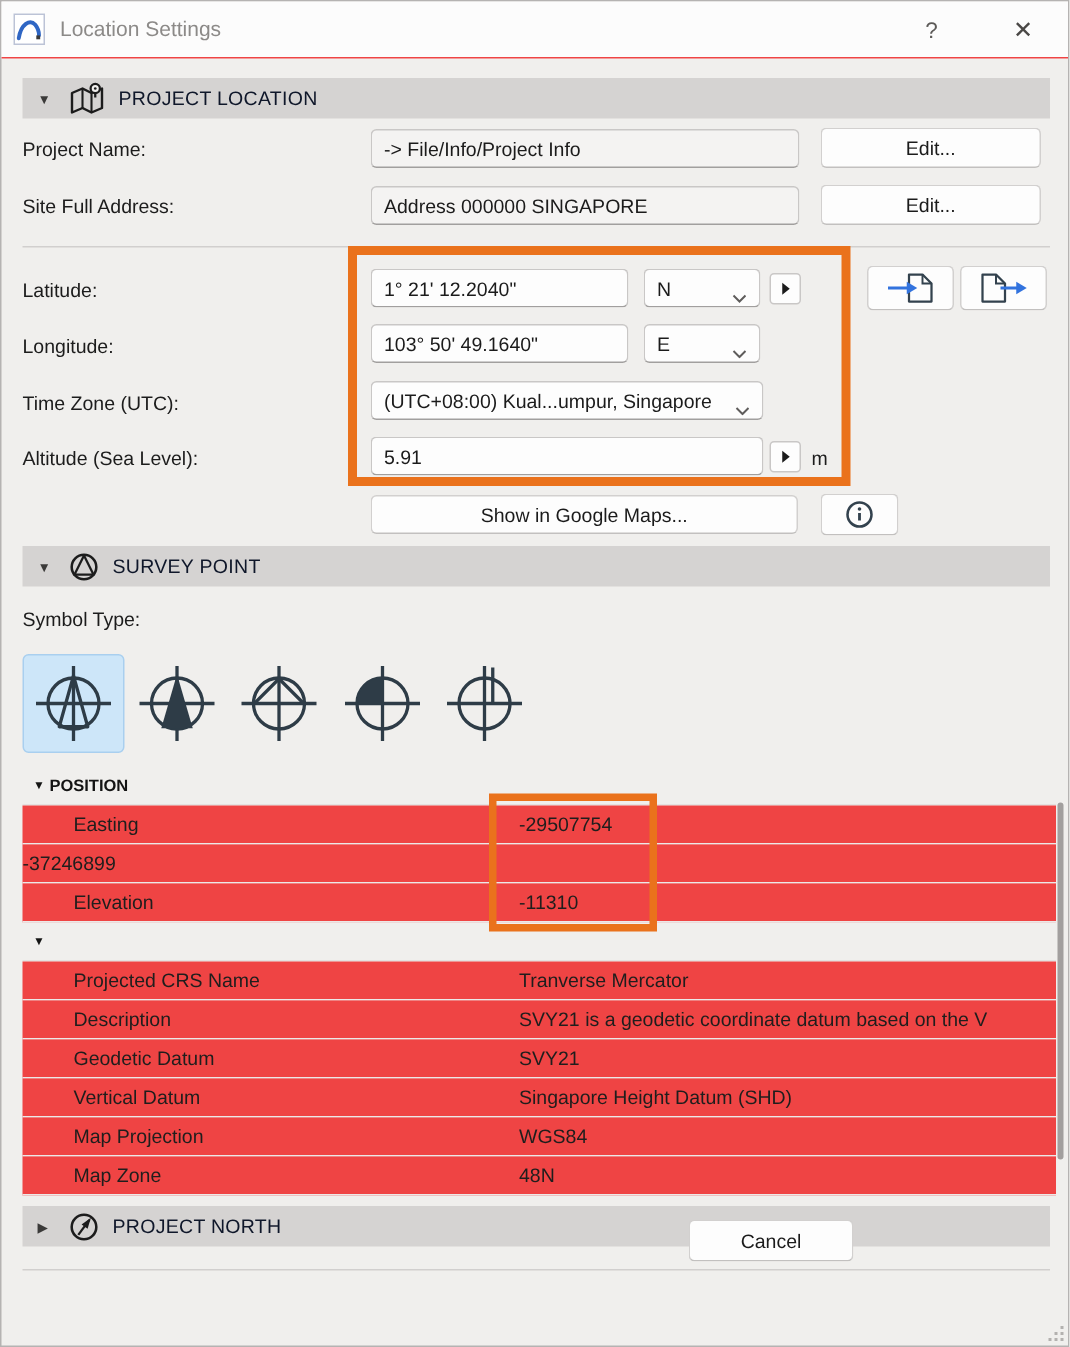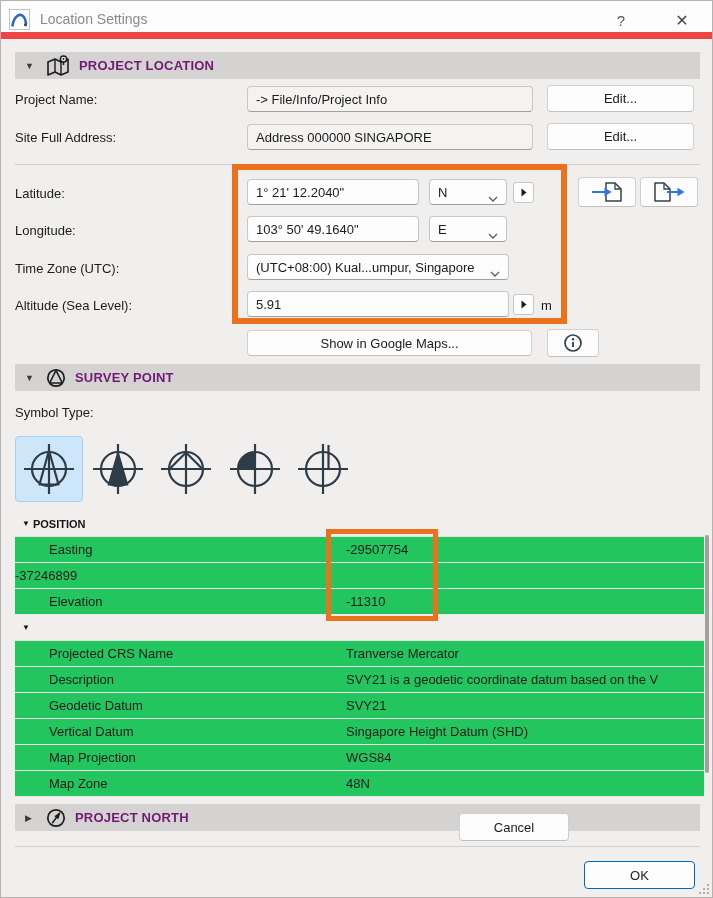--- a/index.html
+++ b/index.html
@@ -4,31 +4,31 @@
 <style>
   html,body{margin:0;padding:0}
   body{
     width:713px;height:898px;position:relative;overflow:hidden;
     font-family:"Liberation Sans",sans-serif;background:#f0efed;
     -webkit-font-smoothing:antialiased;
   }
   .dlg{position:absolute;inset:0;border:1px solid #b5b3b2;box-sizing:border-box;background:#f0efed}
 
   
-  .titlebar{position:absolute;left:0;top:0;width:100%;height:38px;background:#fcfcfc;border-bottom:7px solid #ef4444;box-sizing:border-box}
+  .titlebar{position:absolute;left:0;top:0;width:100%;height:38px;background:#fcfcfc;border-bottom:1px solid #ef4444;box-sizing:border-box}
   .logo{position:absolute;left:8px;top:8px;width:21px;height:21px;background:#fff;border:1px solid #bcc3d6;box-sizing:border-box}
   .title{position:absolute;left:39px;top:10px;font-size:14px;color:#8c8a88}
   .tb-help{position:absolute;left:606px;top:7px;width:28px;height:24px;display:flex;align-items:center;justify-content:center;font-size:15px;color:#5c5a58;cursor:default}
   .tb-close{position:absolute;left:664px;top:6px;width:34px;height:26px;display:flex;align-items:center;justify-content:center;font-size:16px;color:#4a4846;cursor:default}
 
   
   .sec{position:absolute;left:14px;width:685px;height:27px;background:#d5d3d2;display:flex;align-items:center;box-sizing:border-box;padding-left:10px}
   .sec .caret{font-size:9px;color:#3b3a39;width:16px}
   .sec .sicon{margin:0 8px 0 4px;display:flex;align-items:center}
-  .sec .stitle{font-weight:bold;font-size:13px;color:#701a75;letter-spacing:.2px}
+  .sec .stitle{font-weight:normal;font-size:13px;color:#0f172a;letter-spacing:.2px}
 
   .lbl{position:absolute;font-size:13px;color:#1c1c1c;white-space:nowrap}
 
   .fld,.combo,input.fld{
     position:absolute;height:26px;background:#fdfdfd;border:1px solid #c9c7c6;border-bottom-color:#a19f9e;
     border-radius:4px;font-size:13px;color:#1b1b1b;box-sizing:border-box;
     display:flex;align-items:center;padding:0 8px;white-space:nowrap;overflow:hidden
   }
   input.fld{display:block;padding:0 8px;font-family:"Liberation Sans",sans-serif;outline:none}
   .fld.ro{background:#f4f3f2}
@@ -52,21 +52,21 @@
 
   
   .sym{position:absolute;top:435px;width:68px;height:66px;border-radius:4px;display:flex;align-items:center;justify-content:center;box-sizing:border-box}
   .sym.sel{background:#CDE6F9;border:1px solid #A9CFEF}
 
   
   .tbl{position:absolute;left:14px;top:510px;width:689px}
   .tgh{height:25px;border-bottom:1px solid #e3e1e0;background:#f0efed;display:flex;align-items:center;padding-left:7px;box-sizing:content-box}
   .tgh .tcaret{font-size:8px;color:#141414;margin-right:3px}
   .tgh .ttext{font-weight:bold;font-size:11px;color:#141414}
-  .trow{height:25px;border-bottom:1px solid #ebe9e8;background:#22c55e;display:flex;align-items:center;font-size:13px;color:#1f1e1d}
+  .trow{height:25px;border-bottom:1px solid #ebe9e8;background:#ef4444;display:flex;align-items:center;font-size:13px;color:#1f1e1d}
   .trow .c1{width:331px;padding-left:34px;box-sizing:border-box;white-space:nowrap;overflow:hidden;flex:none}
   .trow .c2{flex:1;white-space:nowrap;overflow:hidden}
 
   .sbar{position:absolute;left:704px;top:534px;width:4px;height:238px;background:#a29f9e;border-radius:2px}
 
   .grip{position:absolute;right:3px;bottom:3px;width:12px;height:12px}
   .grip b{position:absolute;width:2px;height:2px;background:#b3b1af}
 </style>
 </head>
 <body>
@@ -293,21 +293,20 @@
         <circle cx="11" cy="11" r="8.2" fill="none" stroke="#1c1c1c" stroke-width="1.7"></circle>
         <line x1="7.2" y1="16.3" x2="14.6" y2="6.2" stroke="#1c1c1c" stroke-width="1.5"></line>
         <polygon points="15.6,4.8 9.4,9.3 13.4,12.2" fill="#1c1c1c"></polygon>
       </svg>
     </span>
     <span class="stitle">PROJECT NORTH</span>
   </div>
 
   <div class="sep" style="top:845px"></div>
   <div class="btn" style="left:458px;top:812px;width:110px;height:28px">Cancel</div>
-  <div class="btn primary" style="left:583px;top:860px;width:111px;height:28px">OK</div>
 
   <div class="grip">
     <b style="left:10px;top:10px"></b>
       <b style="left:6px;top:10px"></b>
       <b style="left:2px;top:10px"></b>
     <b style="left:10px;top:6px"></b>
       <b style="left:6px;top:6px"></b>
     <b style="left:10px;top:2px"></b>
   </div>
 

